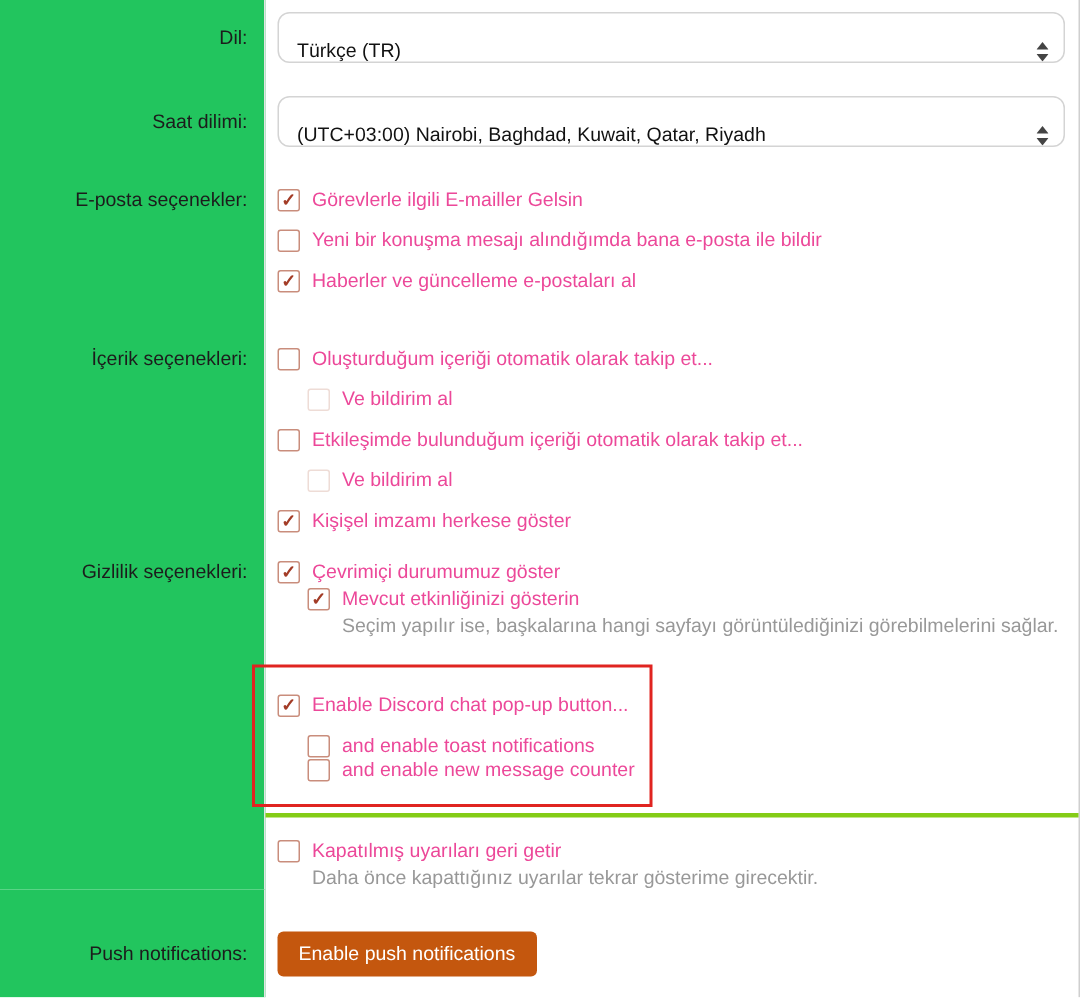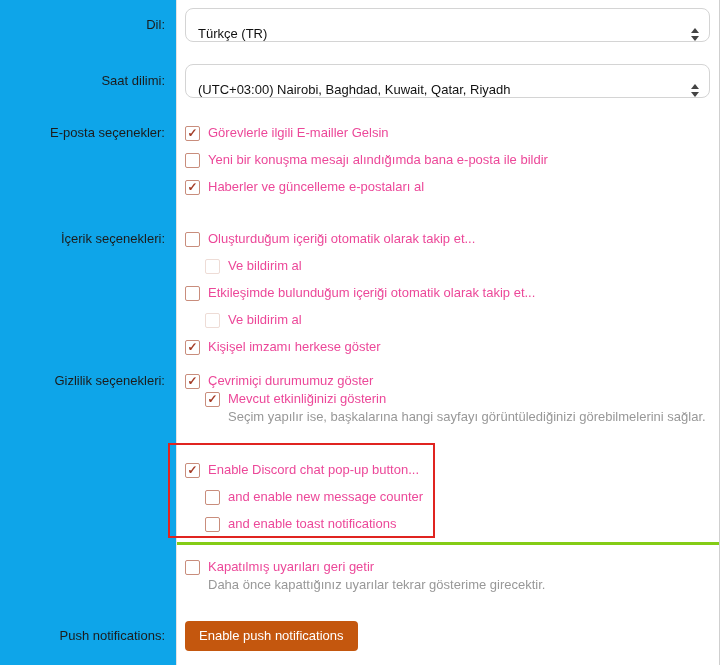--- a/index.html
+++ b/index.html
@@ -7,21 +7,21 @@
   .page {
     width:725px; height:665px; background:#fff; overflow:hidden;
     font-family:"Liberation Sans", sans-serif; color:#1c1c1c;
   }
   .form {
     width:720px; height:100%; border-right:1px solid #cfcfcf;
     display:flex; flex-direction:column;
   }
   .row { display:flex; }
   .lbl {
-    flex:none; width:177px; background:#0ea5e9; border-right:1px solid #e3e3e3;
+    flex:none; width:177px; background:#22c55e; border-right:1px solid #e3e3e3;
     text-align:right; padding-right:11px; font-size:13px; color:#1c1c1c; line-height:16px;
   }
   .ctl { flex:1; padding-left:8px; min-width:0; }
 
   
   .r-lang .lbl{padding-top:17px} .r-lang .ctl{padding-top:8px}
   .r-tz .lbl{padding-top:31px} .r-tz .ctl{padding-top:22px}
   .r-email .lbl,.r-email .ctl{padding-top:27px}
   .r-content .lbl,.r-content .ctl{padding-top:25px}
   .r-privacy .lbl,.r-privacy .ctl{padding-top:7px}
@@ -154,27 +154,27 @@
           <span class="cb checked"></span>
           <span class="cbl">Mevcut etkinliğinizi gösterin</span>
         </div>
         <div class="hint subhint mb18">Seçim yapılır ise, başkalarına hangi sayfayı görüntülediğinizi görebilmelerini sağlar.</div>
 
         <div class="hl-group">
           <div class="line">
             <span class="cb checked"></span>
             <span class="cbl">Enable Discord chat pop-up button...</span>
           </div>
+          <div class="line sub" style="margin-bottom:0">
+            <span class="cb"></span>
+            <span class="cbl">and enable toast notifications</span>
+          </div>
           <div class="line sub">
             <span class="cb"></span>
             <span class="cbl">and enable new message counter</span>
-          </div>
-          <div class="line sub" style="margin-bottom:0">
-            <span class="cb"></span>
-            <span class="cbl">and enable toast notifications</span>
           </div>
         </div>
       </div>
     </div>
 
     <div class="row r-alerts">
       <div class="lbl"></div>
       <div class="ctl">
         <div class="line tight">
           <span class="cb"></span>

